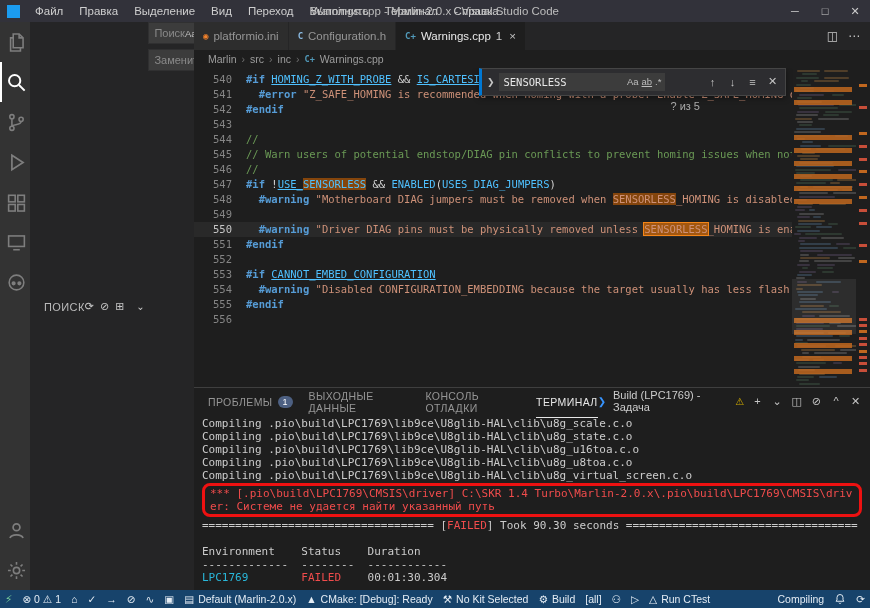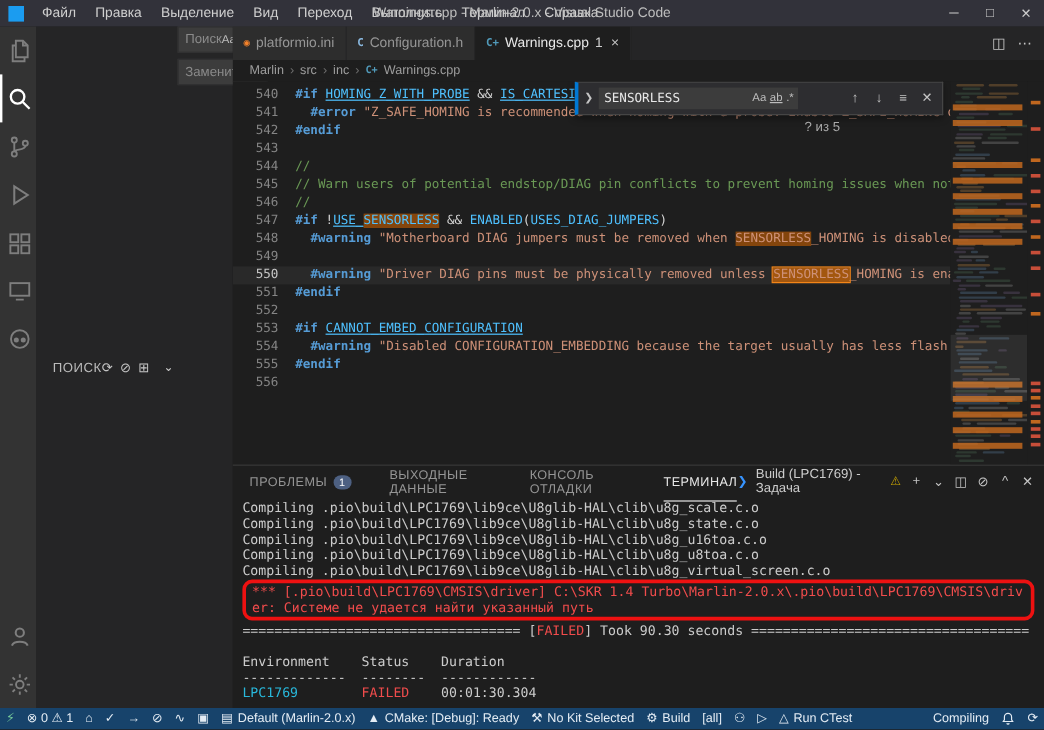--- a/index.html
+++ b/index.html
@@ -69,21 +69,21 @@
   
   .findw{position:absolute;top:0;right:84px;height:26px;background:#2d2d30;border:1px solid #454545;border-left:3px solid #0078d4;box-shadow:0 2px 6px rgba(0,0,0,.4);display:flex;align-items:center;gap:5px;padding:0 5px;}
   .fw-expand{color:#c5c5c5;font-size:9px;}
   .fw-input{width:158px;height:18px;background:#3c3c3c;display:flex;align-items:center;padding:0 4px;font-size:11px;color:#e8e8e8;}
   .fw-query{flex:1;font-family:"DejaVu Sans Mono",monospace;font-size:10.5px;}
   .fw-count{color:#aaa;font-size:11px;white-space:nowrap;margin-top:48px;}
   .fw-btn{color:#c5c5c5;font-size:11px;width:15px;text-align:center;}
   
   .panel{height:202px;background:#1e1e1e;border-top:1px solid #3f3f3f;display:flex;flex-direction:column;}
   .panel-head{height:26px;display:flex;align-items:center;padding:0 8px 0 14px;}
-  .panel-tabs{display:flex;gap:32px;}
+  .panel-tabs{display:flex;gap:16px;}
   .ptab{font-size:10.5px;letter-spacing:.4px;color:#969696;display:flex;align-items:center;gap:5px;padding:5px 0 3px;border-bottom:1px solid transparent;}
   .ptab.active{color:#e7e7e7;border-bottom:1px solid #e7e7e7;}
   .pbadge{background:#4d6082;color:#fff;font-size:9px;border-radius:8px;padding:0 5px;line-height:12px;letter-spacing:0;}
   .panel-right{margin-left:auto;display:flex;align-items:center;gap:7px;color:#c5c5c5;font-size:11px;}
   .task-ico{color:#3794ff;font-size:10px;font-weight:bold;}
   .task-label{color:#ccc;font-size:11px;}
   .task-warn{color:#cca700;font-size:10px;}
   .pa{width:14px;text-align:center;}
   .term{flex:1;padding:3px 8px 0;overflow:hidden;font-family:"DejaVu Sans Mono",monospace;font-size:11px;line-height:13px;}
   .tline{white-space:pre;overflow:hidden;}

